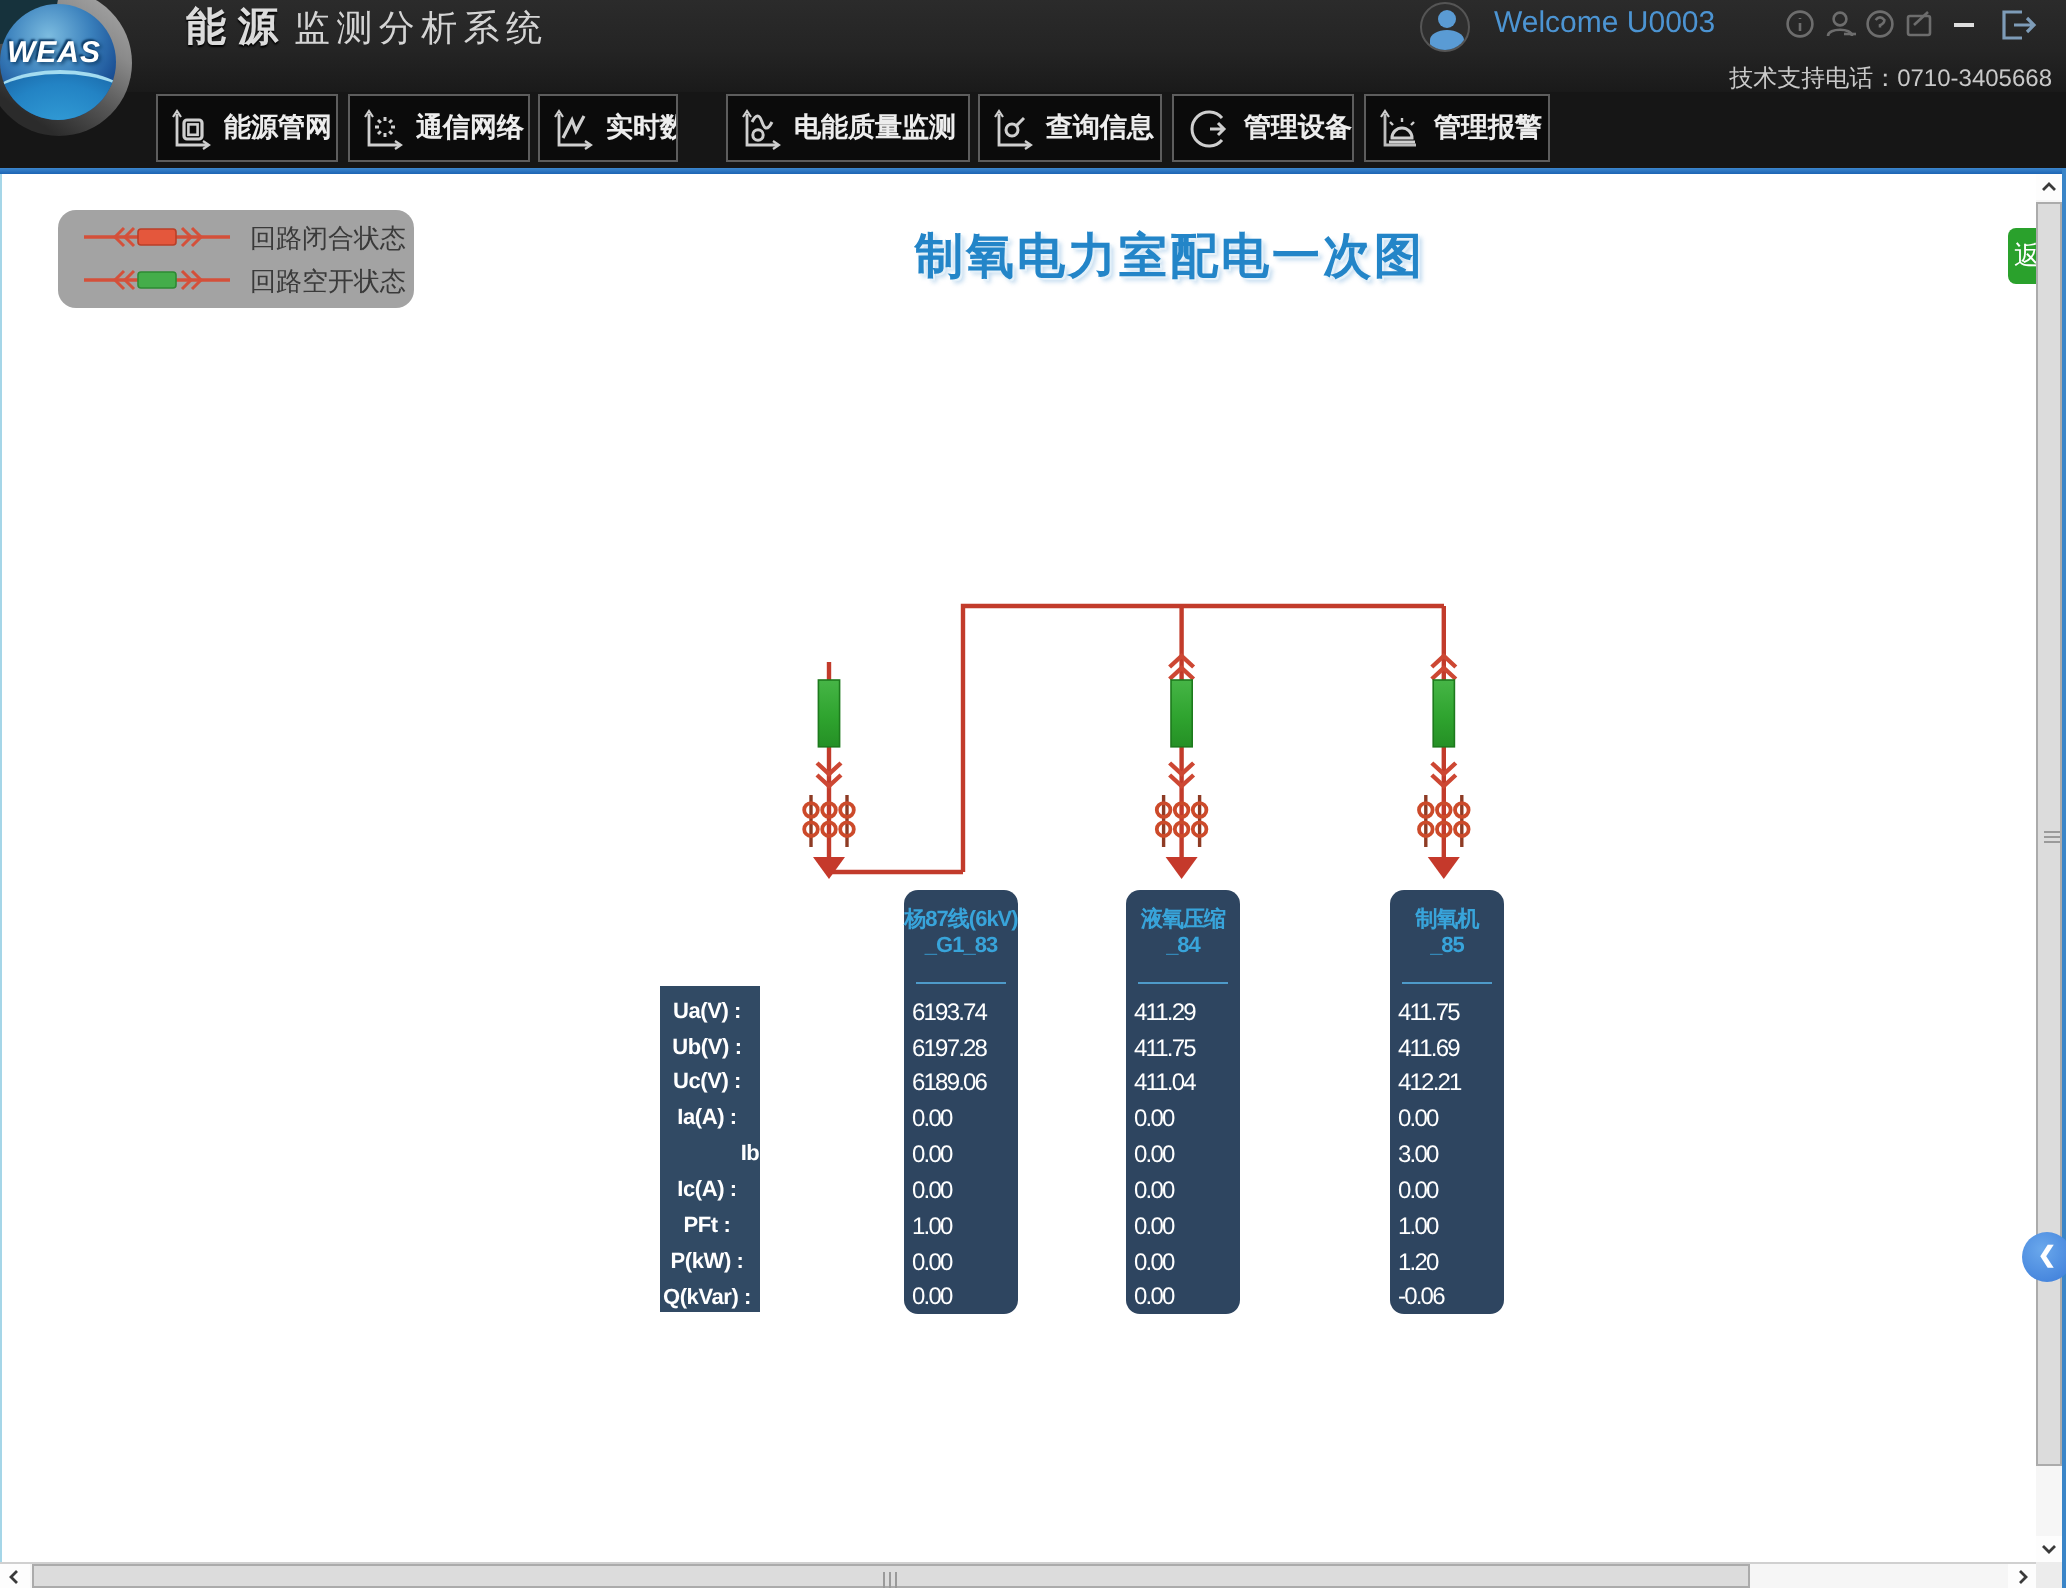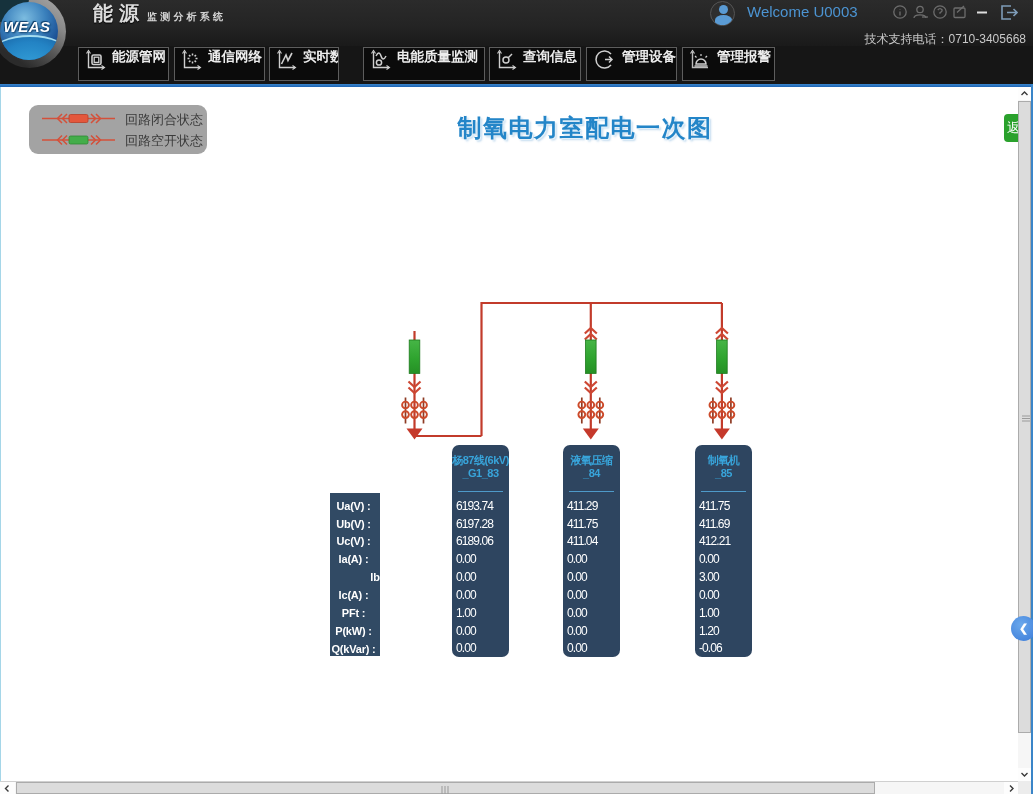--- a/index.html
+++ b/index.html
@@ -25,34 +25,34 @@
   #logo .wave { position:absolute; left:-8px; top:33px; width:76px; height:36px;
     background:radial-gradient(ellipse at 50% 100%, #37a5dc 0%, #2383c4 60%, #155a9a 100%);
     border-radius:50% 50% 0 0; border-top:2.5px solid #a4dcf0; }
   #logo .txt { position:absolute; left:5px; top:23px; width:58px; text-align:center;
     font-size:15px; font-weight:bold; font-style:italic; color:#fff; letter-spacing:0.5px;
     text-shadow:1px 1px 2px #0b3a66, -1px -1px 1px #0b3a66; }
 
   #brand { position:absolute; left:93px; top:0px; color:#e8e8e8; white-space:nowrap; }
   #brand .big { font-size:20px; font-weight:bold; color:#dcdcdc; letter-spacing:6px;
     text-shadow:0 1px 1px #000; }
-  #brand .small { font-size:10px; color:#d4d4d4; letter-spacing:3.2px; margin-left:2px;font-weight:bold; }
+  #brand .small { font-size:18px; color:#d4d4d4; letter-spacing:3.2px; margin-left:2px; }
 
   #avatar { position:absolute; left:710px; top:1px; width:25px; height:25px; border-radius:50%;
     background:#2e2e2e; border:1px solid #555; overflow:hidden; }
   #avatar .head { position:absolute; left:7.5px; top:3px; width:9px; height:9px; border-radius:50%; background:#5a9bd4; }
   #avatar .body { position:absolute; left:3.5px; top:13px; width:17px; height:10px; border-radius:50% 50% 0 0; background:#5a9bd4; }
   #welcome { position:absolute; left:747px; top:3px; font-size:15px; color:#4c94d2; }
   #phone { position:absolute; right:7px; top:31px; font-size:12px; color:#c9c9c9; }
   #hdricons { position:absolute; left:893px; top:4px; }
 
   
   .navbtn { position:absolute; top:47px; height:34px; background:#0b0b0b;
     border:1px solid #5d5d5d; color:#ededed; font-size:13.5px; font-weight:bold;
-    display:flex; white-space:nowrap; overflow:hidden; }
+    display:flex; align-items:center; white-space:nowrap; overflow:hidden; }
   .navbtn svg { margin-left:6px; margin-right:6px; flex:none; }
 
   
   #main { position:absolute; left:0; top:87px; width:1018px; height:694px; z-index:1;
     background:#fff; border-left:1px solid #a5d6e8; }
 
   #legend { position:absolute; left:28px; top:18px; width:178px; height:49px;
     background:#a3a3a3; border-radius:9px; }
 
   #pagetitle { position:absolute; left:334px; top:25px; width:500px; text-align:center;

